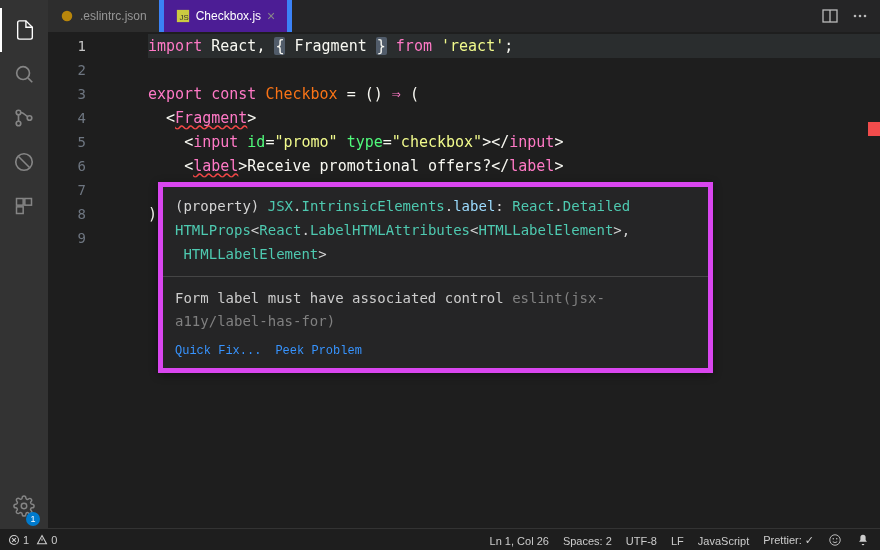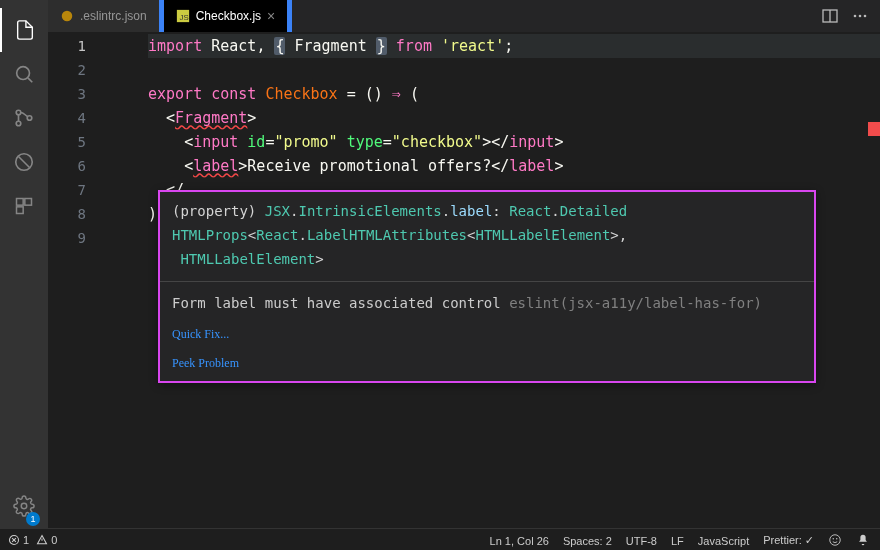--- a/index.html
+++ b/index.html
@@ -37,21 +37,21 @@
   position: absolute; left: 48px; top: 0; right: 0; height: 32px;
   background: #252526; display: flex;
 }
 .tab {
   display: flex; align-items: center; gap: 6px;
   padding: 0 12px; height: 32px;
   background: #2d2d2d; color: #969696;
   font-family: sans-serif; font-size: 12px;
   cursor: pointer; border-right: 5px solid #3b82f6;
 }
-.tab.active { background: #000000; color: #fff; justify-content: flex-end; }
+.tab.active { background: #4c1d95; color: #fff; justify-content: flex-end; }
 .tab .close { color: #888; font-size: 14px; }
 .tab-icon { width: 14px; height: 14px; display: inline-flex; }
 .tab-actions {
   margin-left: auto; display: flex; align-items: center; gap: 14px;
   padding-right: 12px; color: #bbb;
 }
 .editor {
   position: absolute; left: 48px; top: 32px; right: 0; bottom: 22px;
   background: #1e1e1e;
 }
@@ -73,33 +73,33 @@
 .var { color: #f97316; }
 .ident { color: #f8f8f2; }
 .str { color: #f1fa8c; }
 .tag { color: #ff79c6; }
 .attr { color: #50fa7b; }
 .pun { color: #f8f8f2; }
 .brace-hi { background: #515c6a; border-radius: 2px; padding: 0 1px; color: #f8f8f2; }
 .wavy { text-decoration: underline wavy #f44747; text-decoration-skip-ink: none; }
 .arrow { color: #ff79c6; }
 .hover {
-  position: absolute; left: 110px; top: 158px; width: 658px;
-  background: #252526; border: 2px solid #d946ef;
+  position: absolute; left: 110px; top: 150px; width: 555px;
+  background: #252526; border: 5px solid #d946ef;
   box-shadow: 0 2px 8px rgba(0,0,0,0.4);
   font-size: 14px;
 }
 .hover-sig { padding: 8px 12px 10px; line-height: 1.7; color: #ccc; white-space: pre-wrap; }
 .h-prop { color: #9cdcfe; }
 .h-ty { color: #4ec9b0; }
 .h-pun { color: #d4d4d4; }
 .hover-hr { border: none; border-top: 1px solid #454545; }
 .hover-msg { padding: 10px 12px; color: #ccc; line-height: 1.6; }
 .hover-msg .rule { color: #808080; }
-.hover-links { padding: 2px 12px 10px; display: flex; gap: 14px; font-size: 12px; font-family: Liberation Serif, serif; flex-direction: column; }
+.hover-links { padding: 2px 12px 10px; display: flex; gap: 14px; font-size: 12px; font-family: Liberation Mono, monospace; }
 .hover-links span { color: #3794ff; cursor: pointer; }
 .statusbar {
   position: absolute; left: 0; right: 0; bottom: 0; height: 22px;
   background: #1e1e1e; border-top: 1px solid #333;
   display: flex; align-items: center;
   color: #ccc; font-family: sans-serif; font-size: 11px;
 }
 .sb-left, .sb-right { display: flex; align-items: center; gap: 10px; }
 .sb-left { padding-left: 8px; }
 .sb-right { margin-left: auto; padding-right: 10px; gap: 14px; align-items: flex-end; }

